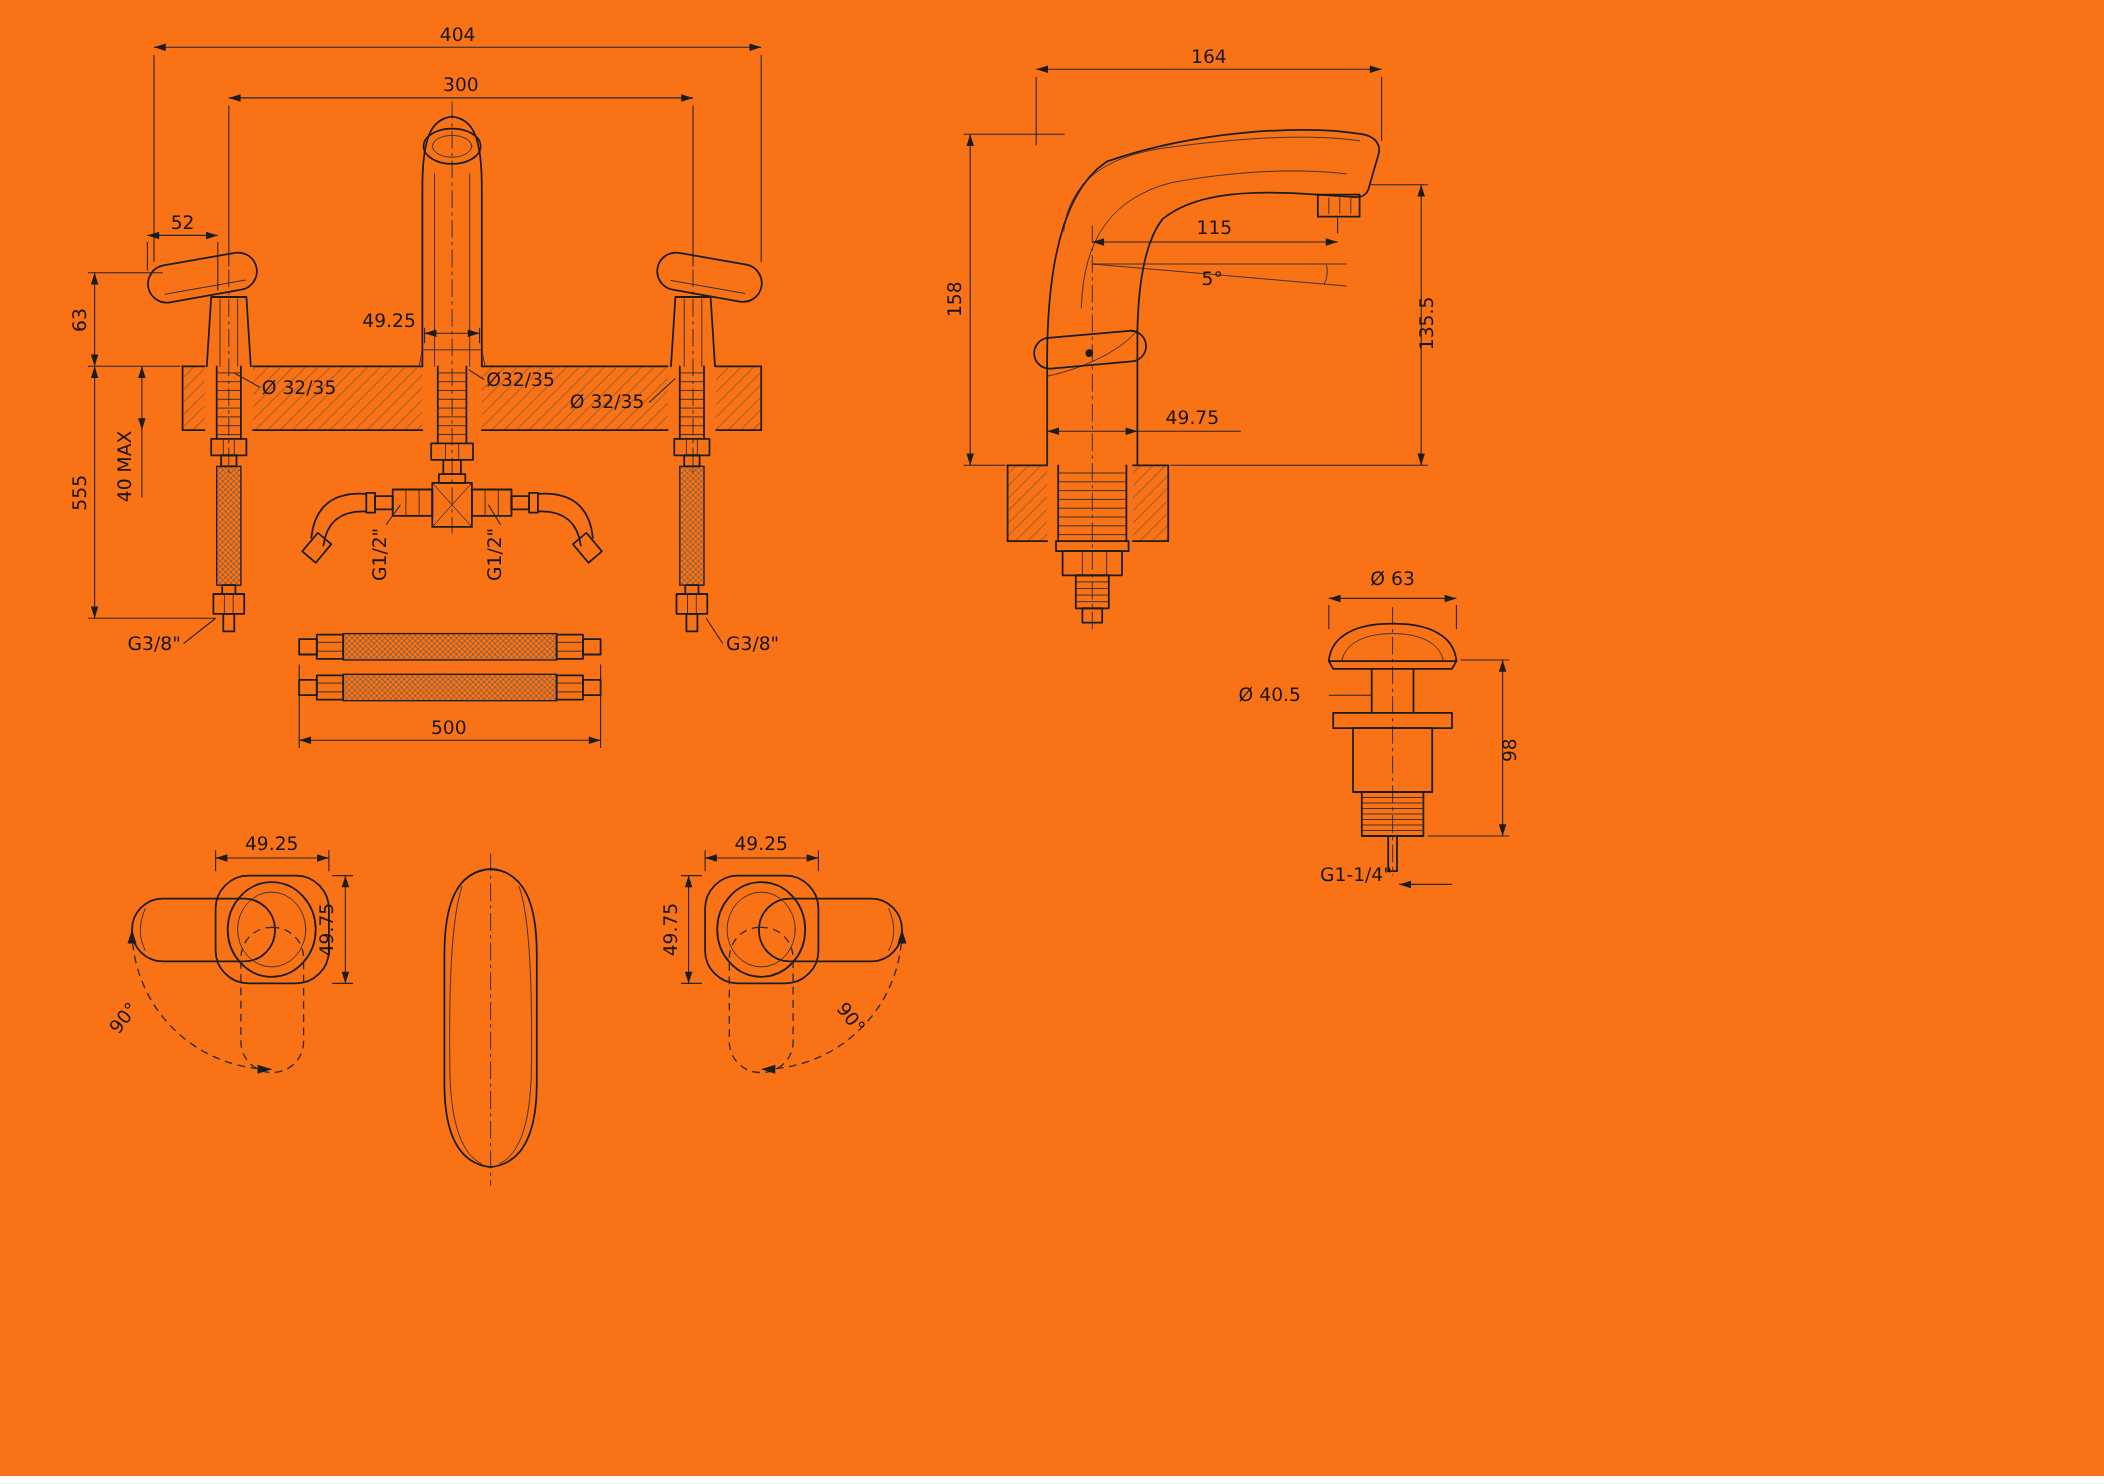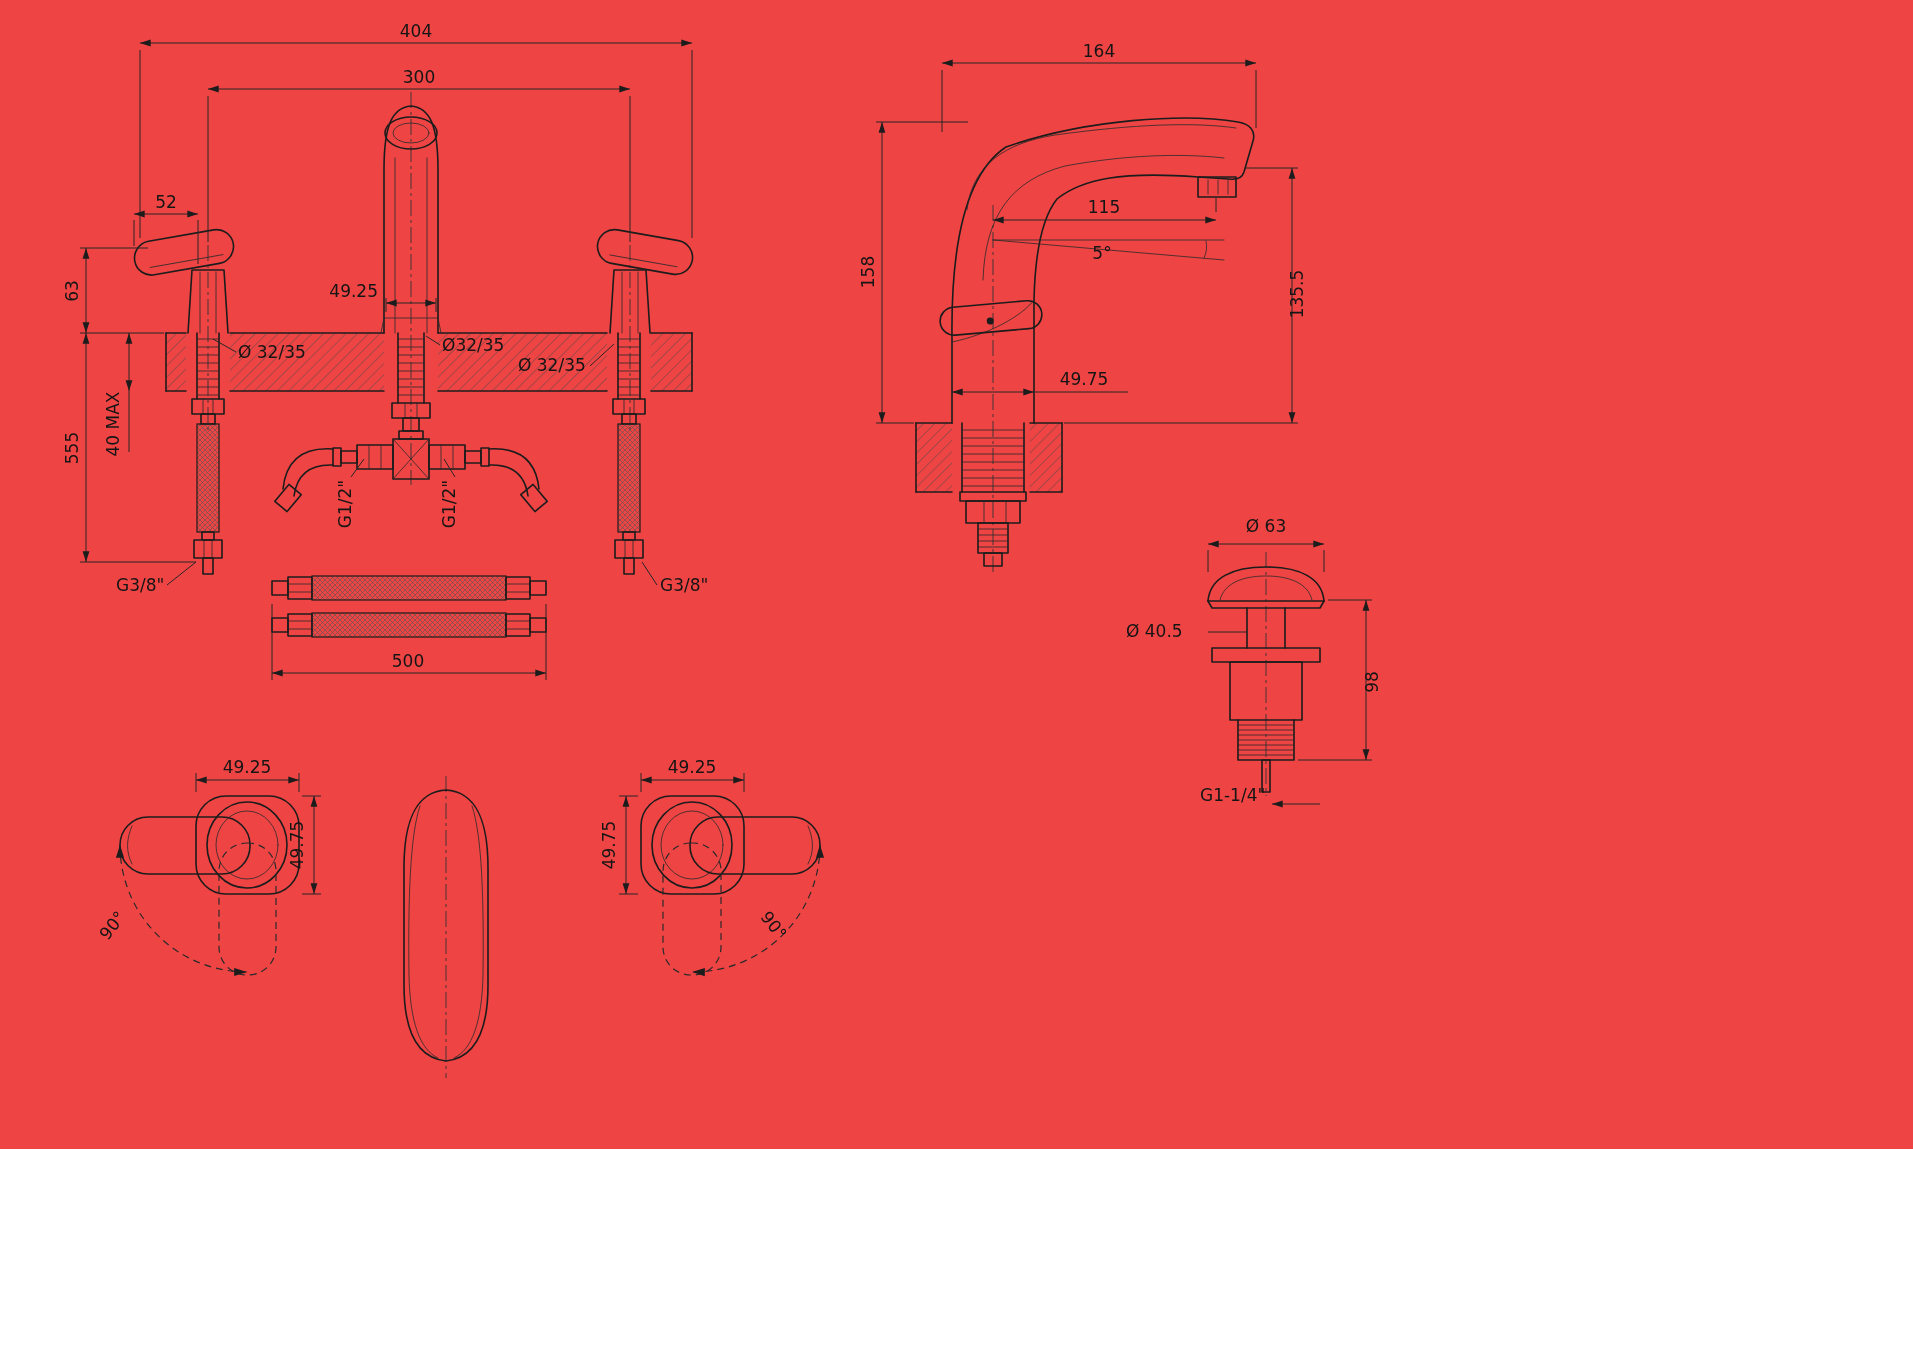--- a/index.html
+++ b/index.html
@@ -1,16 +1,16 @@
 <!DOCTYPE html>
 <html><head>
 <meta charset="utf-8">
 <style>
   html,body{margin:0;padding:0;background:#ffffff;}
-  .page{width:1913px;height:1149px;position:relative;background:#ef4444;}
+  .page{width:1913px;height:1342px;position:relative;background:#f97316;}
   svg text{font-family:"DejaVu Sans","Liberation Sans",sans-serif;font-size:17px;fill:#151515;}
   .o {fill:none;stroke:#1c1c1c;stroke-width:1.6;stroke-linejoin:round;stroke-linecap:round;}
   .t {fill:none;stroke:#2a2a2a;stroke-width:0.8;stroke-linecap:round;}
   .d {fill:none;stroke:#262626;stroke-width:1;}
   .cl{fill:none;stroke:#333;stroke-width:0.9;stroke-dasharray:16 4 3 4;}
   .hid{fill:none;stroke:#2a2a2a;stroke-width:1.2;stroke-dasharray:7 5;}
   .hatchf{fill:url(#hatch);stroke:none;}
   .braidf{fill:url(#braid);stroke:#1c1c1c;stroke-width:1.2;}
 </style>
 </head>

